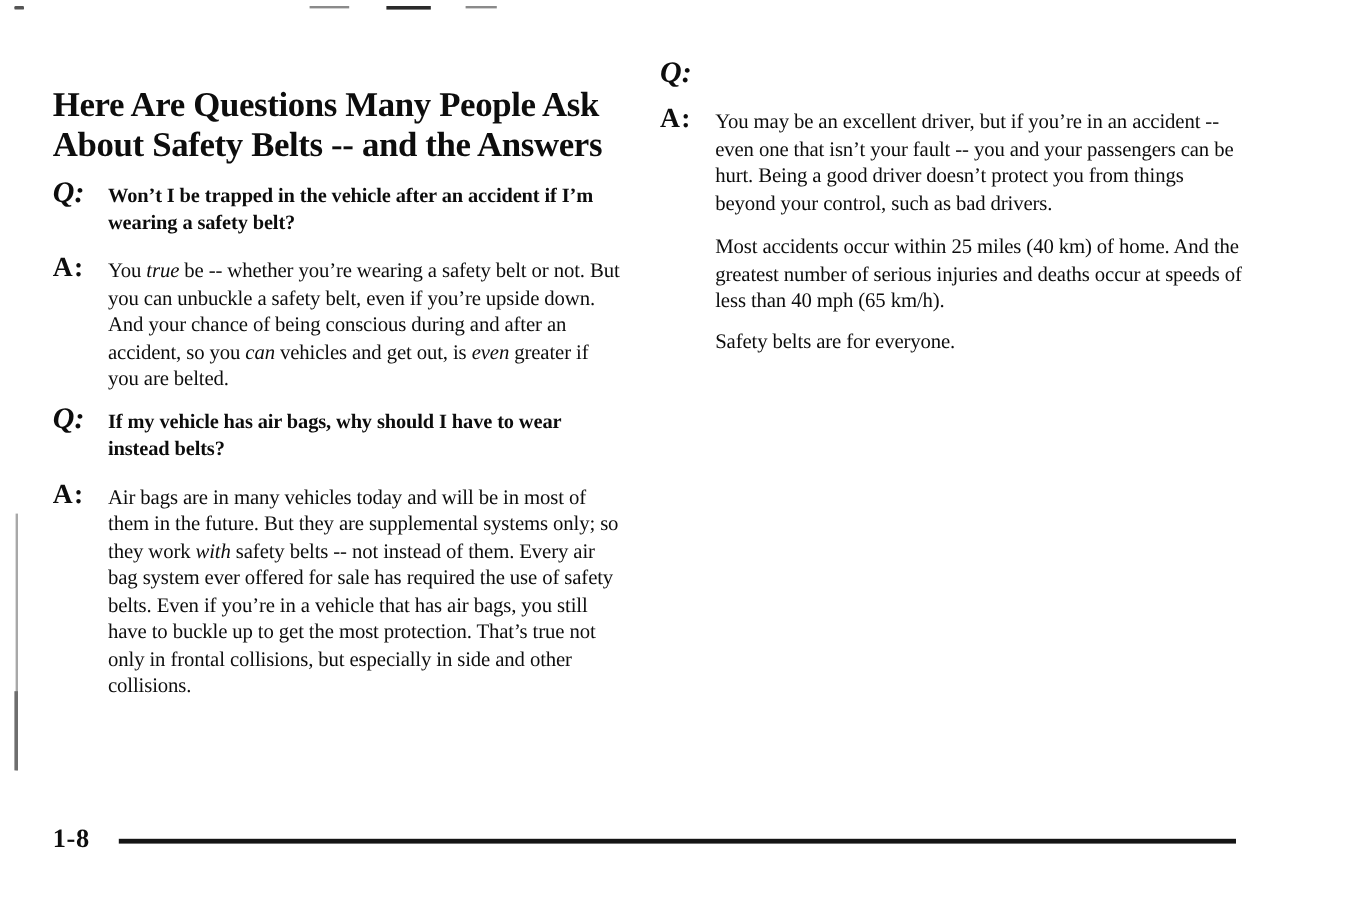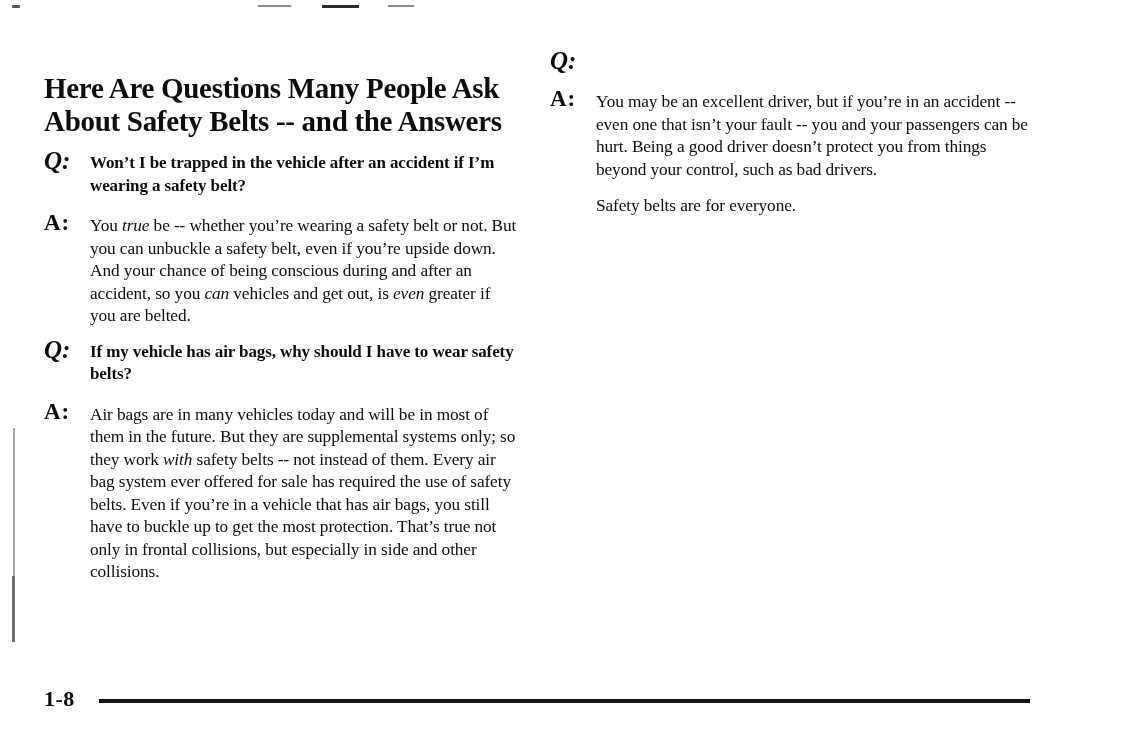--- a/index.html
+++ b/index.html
@@ -106,38 +106,39 @@
       <div class="q-text">Won’t I be trapped in the vehicle after an accident if I’m wearing a safety belt?</div>
     </div>
 
     <div class="qa-row a-row">
       <div class="marker a-marker">A:</div>
       <div class="a-text"><span>You </span><i>true</i><span> be -- whether you’re wearing a safety belt or not. But you can unbuckle a safety belt, even if you’re upside down. And your chance of being conscious during and after an accident, so you </span><i>can</i><span> vehicles and get out, is </span><i>even</i><span> greater if you are belted.</span></div>
     </div>
 
     <div class="qa-row q-row">
       <div class="marker q-marker">Q:</div>
-      <div class="q-text">If my vehicle has air bags, why should I have to wear safety belts?</div>
+      <div class="q-text">If my vehicle has air bags, why should I have to wear instead belts?</div>
     </div>
 
     <div class="qa-row a-row last">
       <div class="marker a-marker">A:</div>
       <div class="a-text"><span>Air bags are in many vehicles today and will be in most of them in the future. But they are supplemental systems only; so they work </span><i>with</i><span> safety belts -- not instead of them. Every air bag system ever offered for sale has required the use of safety belts. Even if you’re in a vehicle that has air bags, you still have to buckle up to get the most protection. That’s true not only in frontal collisions, but especially in side and other collisions.</span></div>
     </div>
   </div>
 
   <div class="col-right">
     <div class="qa-row q-row">
       <div class="marker q-marker">Q:</div>
     </div>
 
     <div class="qa-row a-row last">
       <div class="marker a-marker">A:</div>
       <div class="a-text">
         <p>You may be an excellent driver, but if you’re in an accident -- even one that isn’t your fault -- you and your passengers can be hurt. Being a good driver doesn’t protect you from things beyond your control, such as bad drivers.</p>
+        <p class="tight">Most accidents occur within 25 miles (40 km) of home. And the greatest number of serious injuries and deaths occur at speeds of less than 40 mph (65 km/h).</p>
         <p>Safety belts are for everyone.</p>
       </div>
     </div>
   </div>
 
   <div class="footer-pagenum">1-8</div>
   <div class="footer-rule"></div>
 
 </div>
 

